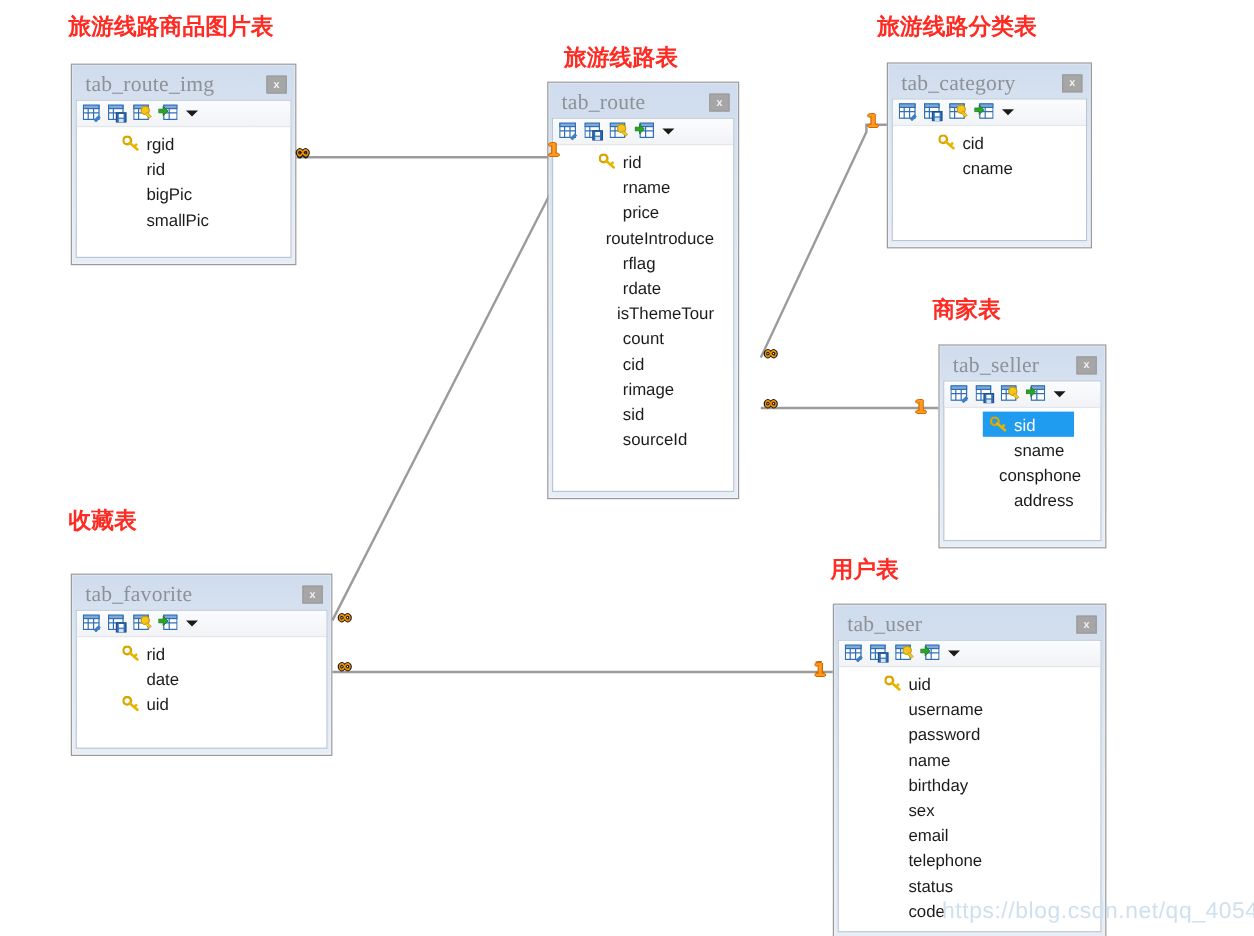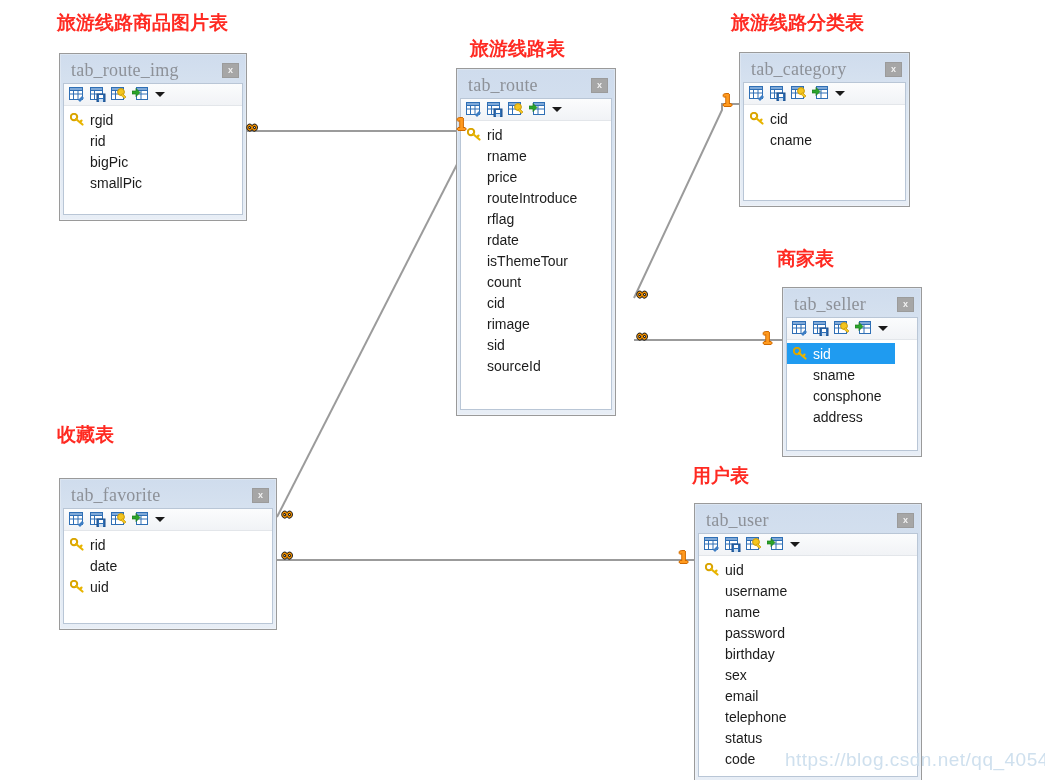--- a/index.html
+++ b/index.html
@@ -76,21 +76,21 @@
     box-sizing:border-box;
   }
   .ticon{width:16px;height:15px;display:block;}
   .caret{
     width:0;height:0;
     border-left:5px solid transparent;
     border-right:5px solid transparent;
     border-top:5px solid #1a1a1a;
     margin-left:2px;
   }
-  .cols{padding:3px 16px 0 0;}
+  .cols{padding:3px 16px 0 0;margin-left:32px;}
   .col{
     height:21px;
     display:flex;
     align-items:center;
     padding-left:6px;
     font-size:14px;
     color:#1b1b1b;
     font-family:"Liberation Sans","DejaVu Sans",sans-serif;
     box-sizing:border-box;
   }
@@ -611,25 +611,25 @@
                 </svg>
               </span>
       <span class="cname">uid</span>
     </div>
             <div class="col">
       <span class="keyslot"></span>
       <span class="cname">username</span>
     </div>
             <div class="col">
       <span class="keyslot"></span>
+      <span class="cname">password</span>
+    </div>
+            <div class="col">
+      <span class="keyslot"></span>
       <span class="cname">name</span>
-    </div>
-            <div class="col">
-      <span class="keyslot"></span>
-      <span class="cname">password</span>
     </div>
             <div class="col">
       <span class="keyslot"></span>
       <span class="cname">birthday</span>
     </div>
             <div class="col">
       <span class="keyslot"></span>
       <span class="cname">sex</span>
     </div>
             <div class="col">

